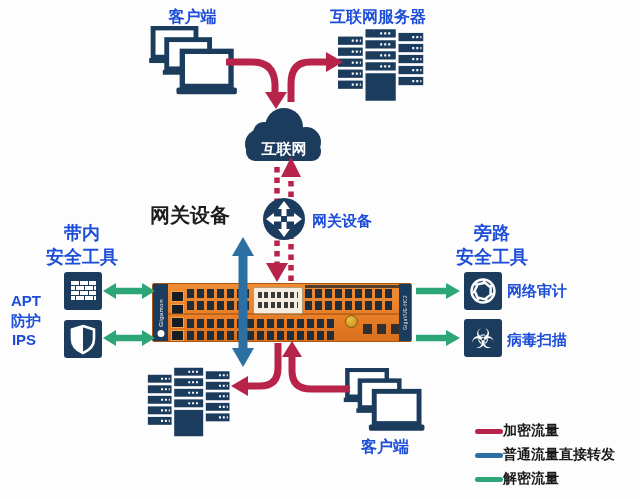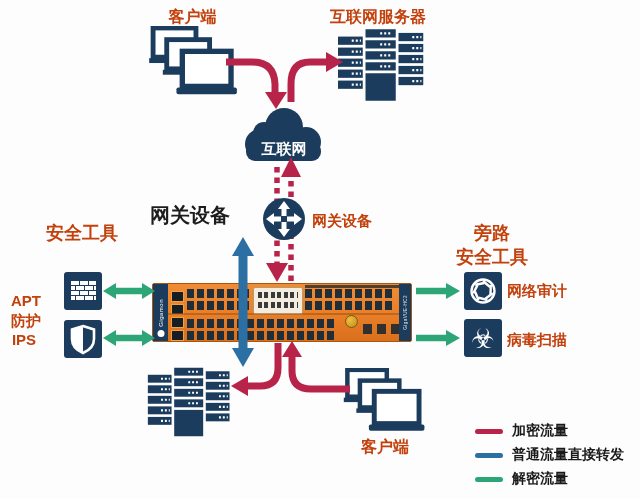--- a/index.html
+++ b/index.html
@@ -1,35 +1,35 @@
 <!DOCTYPE html>
 <html><head>
 <meta charset="utf-8">
 <style>
   html,body{margin:0;padding:0;background:#fff;}
   .canvas{
     position:relative;width:640px;height:499px;background:#fdfdfd;overflow:hidden;
     font-family:"Liberation Sans","DejaVu Sans",sans-serif;color:#1a1a1a;
   }
   .abs{position:absolute;}
-  .lbl{font-weight:700;color:#c2410c;text-align:center;line-height:1.32;z-index:2;}
+  .lbl{font-weight:700;color:#1d4ed8;text-align:center;line-height:1.32;z-index:2;}
   .lbl.size16{font-size:16px;}
   .lbl.size15{font-size:15px;}
   .lbl.size18{font-size:18px;line-height:1.35;}
   .flow-note{font-size:20px;font-weight:700;line-height:23px;text-align:left;z-index:2;color:#1c1c1c;}
   .icon{z-index:2;}
   .tool{width:38px;height:38px;z-index:2;}
   .bio{width:38px;height:38px;background:#1c3c5e;border-radius:3px;display:flex;align-items:center;justify-content:center;}
   .bio span{color:#fff;font-size:27px;line-height:1;font-family:"DejaVu Sans",sans-serif;}
   
   .net{position:absolute;left:0;top:0;z-index:3;pointer-events:none;}
   .gateway{z-index:4;}
   
   .legend{left:475px;top:422px;z-index:2;}
-  .legend .row{display:flex;align-items:center;gap:9px;margin-bottom:6px;}
+  .legend .row{display:flex;align-items:center;margin-bottom:6px;}
   .dash{width:28px;height:5px;border-radius:2.5px;flex:0 0 auto;}
   .dash.red{background:#b82349;}
   .dash.green{background:#2ca577;}
   .dash.blue{background:#2b6fa3;}
   .legend .txt{font-size:14px;font-weight:700;white-space:nowrap;}
   
   .appliance{left:152px;top:283px;width:260px;height:59px;z-index:2;
     background:linear-gradient(#f08c34 0%,#e87e28 55%,#da6f1c 100%);
     border:1px solid #a85712;border-radius:2px;box-sizing:border-box;}
   .cap{position:absolute;top:0;bottom:0;background:#1c3c5e;display:flex;align-items:center;justify-content:center;}
@@ -112,20 +112,21 @@
   <svg class="abs gateway" style="left:262px;top:197px;" width="44" height="44" viewBox="0 0 44 44">
     <circle cx="22" cy="22" r="21" fill="#1c3c5e"></circle>
     <path d="M22 4 L16 12 H19.5 V19 H24.5 V12 H28 Z" fill="#fff"></path>
     <path d="M22 4 L16 12 H19.5 V19 H24.5 V12 H28 Z" fill="#fff" transform="rotate(90 22 22)"></path>
     <path d="M22 4 L16 12 H19.5 V19 H24.5 V12 H28 Z" fill="#fff" transform="rotate(180 22 22)"></path>
     <path d="M22 4 L16 12 H19.5 V19 H24.5 V12 H28 Z" fill="#fff" transform="rotate(270 22 22)"></path>
   </svg>
   <div class="abs lbl size15" style="left:312px;top:211px;width:70px;text-align:left;">网关设备</div>
 
   <div class="abs lbl size18" style="left:28px;top:221px;width:108px;">
+    <div>带内</div>
     <div>安全工具</div>
   </div>
   <div class="abs lbl size15" style="left:0px;top:283px;width:52px;margin-top:8px;">
     <div>APT</div>
     <div>防护</div>
   </div>
   <svg class="abs tool" style="left:64px;top:272px;" width="38" height="38" viewBox="0 0 38 38">
     <rect width="38" height="38" rx="3" fill="#1c3c5e"></rect>
     <path fill="#fff" d="M7 9 h8v4h-8z M16 9 h8v4h-8z M25 9 h7v4h-7z M7 14 h4v4h-4z M12 14 h8v4h-8z M21 14 h8v4h-8z M30 14 h2v4h-2z M7 19 h8v4h-8z M16 19 h8v4h-8z M25 19 h7v4h-7z M7 24 h4v4h-4z M12 24 h8v4h-8z M21 24 h8v4h-8z M30 24 h2v4h-2z"></path>
   </svg>

